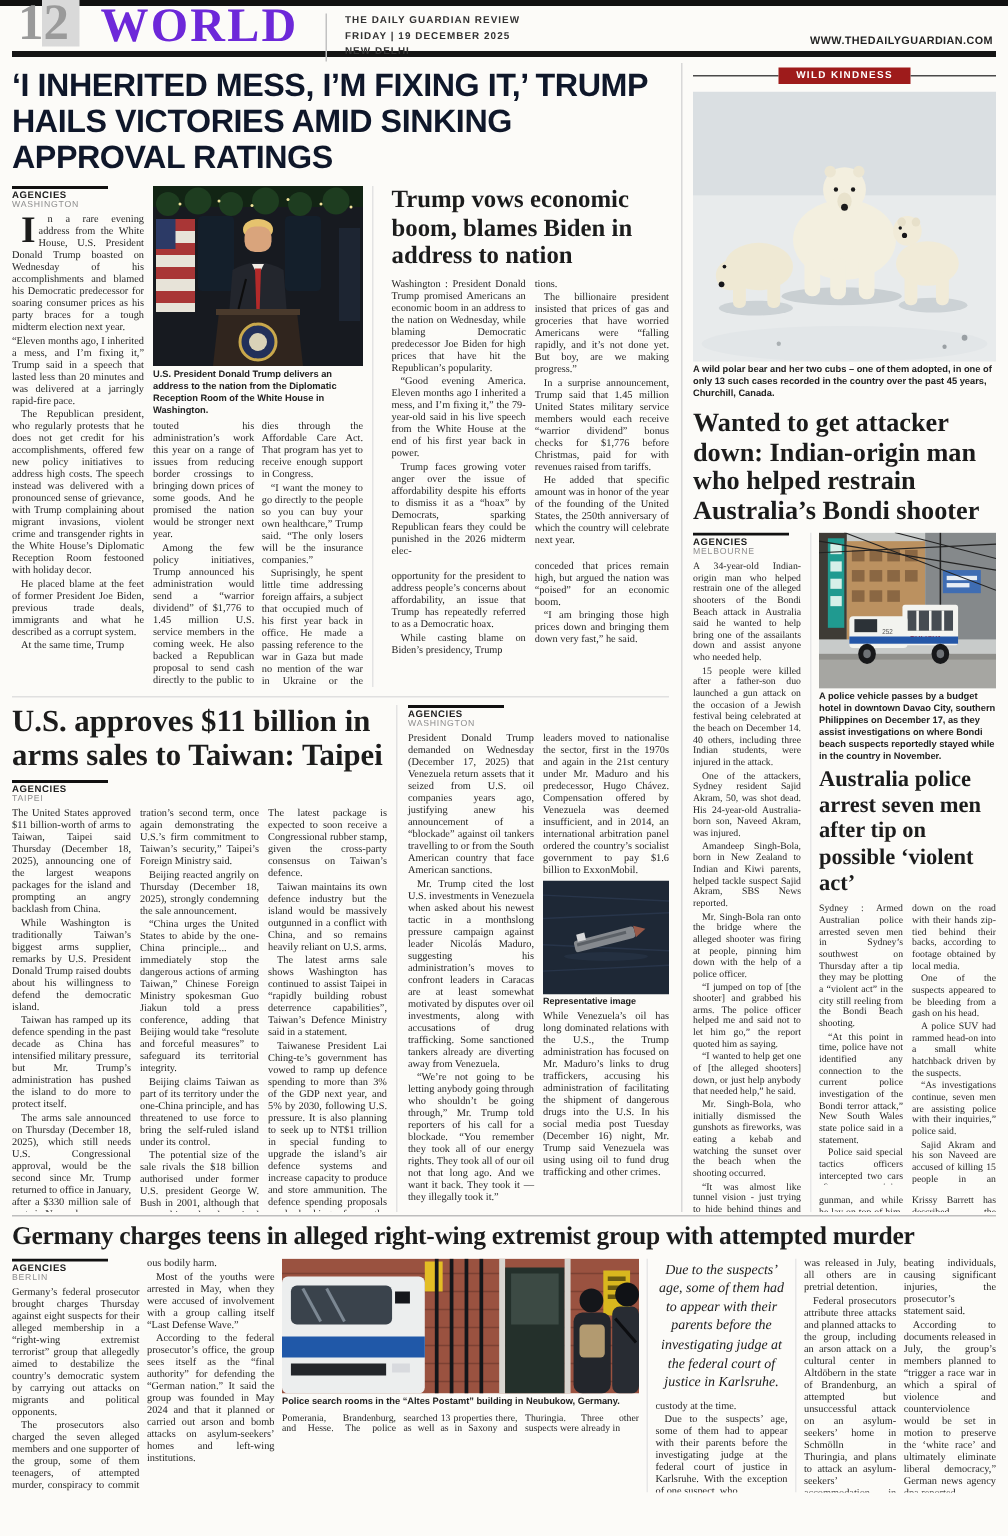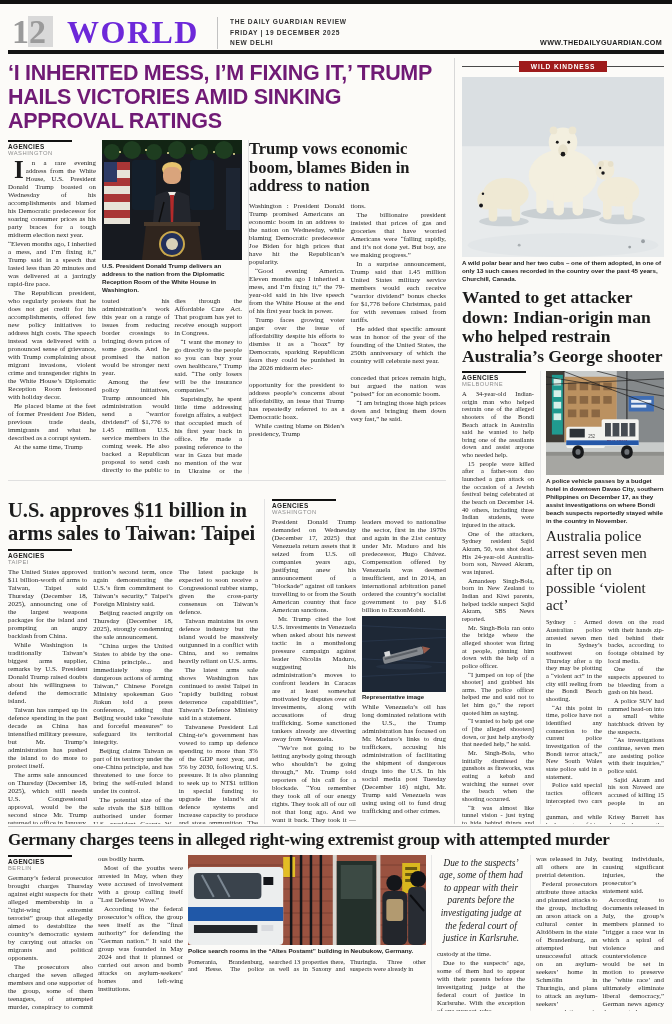--- a/index.html
+++ b/index.html
@@ -1,20 +1,20 @@
 <!DOCTYPE html>
 <html><head>
 <meta charset="utf-8">
 <style>
   html,body{margin:0;padding:0;background:#e8e8e8;}
   .page{position:relative;width:672px;height:1024px;margin:0 auto;background:#fcfbf8;
         font-family:"Liberation Serif",serif;color:#1c1c1c;overflow:hidden;}
   .topbar{height:4px;background:#111;}
   
-  .masthead{display:flex;align-items:flex-end;padding:5px 10px 3px;height:46px;position:relative;box-sizing:border-box;}
+  .masthead{display:flex;align-items:flex-end;padding:5px 10px 3px;height:30px;position:relative;box-sizing:border-box;}
   .page-num{font-size:34px;font-weight:700;color:#9a9a9a;line-height:.85;
             background:linear-gradient(90deg,transparent 42%,#d9d9d9 42%);padding:2px 7px 0 2px;}
   .section-title{font-size:32px;font-weight:700;letter-spacing:1.5px;line-height:.9;margin-left:14px;color:#6d28d9;}
   .issue-info{margin-left:18px;padding-left:12px;border-left:1px solid #c2c2c2;align-self:center;margin-top:10px;
               font-family:"Liberation Sans",sans-serif;font-size:6.6px;font-weight:700;letter-spacing:.7px;color:#333;line-height:1.65;}
   .website{position:absolute;right:10px;bottom:3px;font-family:"Liberation Sans",sans-serif;font-size:7.2px;font-weight:700;color:#222;letter-spacing:.3px;margin-left:12px;}
   .thick-rule{height:4px;background:#151515;margin:0 8px;}
   
   .byline{font-family:"Liberation Sans",sans-serif;border-top:2px solid #111;width:64px;padding-top:1px;margin:0 0 3px;}
   .byline .agency{font-size:6.4px;font-weight:800;letter-spacing:.4px;display:block;}
@@ -23,50 +23,50 @@
   .body-text p:first-child{text-indent:0;}
   .photo-caption{font-family:"Liberation Sans",sans-serif;font-size:6.2px;font-weight:700;line-height:1.28;margin:2px 0 3px;color:#222;}
   .dropcap{float:left;font-size:25px;line-height:20px;font-weight:700;padding:1px 2px 0 0;}
   svg{display:block;}
   
   .content{display:flex;gap:8px;padding:4px 8px 0;height:770px;overflow:hidden;box-sizing:border-box;}
   .left-zone{width:438px;flex:none;}
   .right-zone{flex:1;min-width:0;border-left:1px solid #d8d8d8;padding-left:7px;overflow:hidden;}
   
   .main-headline{font-family:"Liberation Sans",sans-serif;font-size:21.5px;line-height:1.12;font-weight:800;
-                 letter-spacing:-.3px;margin:3px 0 7px;color:#701a75;}
+                 letter-spacing:-.3px;margin:3px 0 7px;color:#0f172a;}
   .main-row{display:flex;gap:6px;height:334px;overflow:hidden;}
   .m-col1{width:88px;flex:none;}
   .m-mid{width:140px;flex:none;}
   .m-mid-cols{display:flex;gap:5px;height:178px;overflow:hidden;}
   .m-mid-cols>div{flex:1;min-width:0;}
-  .vows{flex:1;min-width:0;border-left:1px solid #e3e3e3;padding-left:0;overflow:hidden;}
+  .vows{flex:1;min-width:0;border-left:1px solid #e3e3e3;padding-left:12px;overflow:hidden;}
   .vows h2{font-size:16.5px;line-height:1.12;font-weight:700;margin:0 0 6px;}
   .cols2{display:flex;gap:6px;}
   .cols2>div{flex:1;min-width:0;}
   .cont-gap{margin-top:9px;}
   
-  .row-b{display:flex;gap:7px;margin-top:6px;border-top:1px solid #e0e0e0;padding-top:18px;height:372px;overflow:hidden;}
+  .row-b{display:flex;gap:7px;margin-top:6px;border-top:1px solid #e0e0e0;padding-top:5px;height:372px;overflow:hidden;}
   .taiwan{width:250px;flex:none;border-right:1px solid #e3e3e3;padding-right:6px;}
   .taiwan h2{font-size:20.5px;line-height:1.1;font-weight:700;margin:0 0 5px;}
   .cols3{display:flex;gap:6px;}
   .cols3>div{flex:1;min-width:0;}
   .venezuela{flex:1;min-width:0;}
   .venezuela h2{font-size:15.2px;line-height:1.16;font-weight:700;margin:0 0 5px;}
   .rep-caption{font-family:"Liberation Sans",sans-serif;font-size:6px;font-weight:700;margin:2px 0 3px;}
   
   .badge-row{display:flex;align-items:center;margin:3px 0 5px;}
   .badge-row .line{flex:1;height:1px;background:#4a4a4a;}
   .badge{background:#9e1b1b;color:#fff;font-family:"Liberation Sans",sans-serif;font-size:6.6px;font-weight:800;
          letter-spacing:.9px;padding:2px 12px;}
   .bondi-headline{font-size:17.5px;line-height:1.13;font-weight:700;margin:5px 0 4px;}
   .bondi-row{display:flex;gap:6px;height:470px;overflow:hidden;}
   .b-col1{width:72px;flex:none;}
   .b-sub{flex:1;min-width:0;border-left:1px solid #e7e7e7;padding-left:5px;}
-  .aus-headline{font-size:15px;line-height:1.16;font-weight:400;margin:3px 0 4px;}
+  .aus-headline{font-size:15px;line-height:1.16;font-weight:700;margin:3px 0 4px;}
   .right-zone .body-text p{font-size:6.5px;line-height:1.18;}
   .aus-cols{height:188px;overflow:hidden;}
   .cont-cols{margin-top:7px;height:118px;overflow:hidden;}
   
   .germany{border-top:1px solid #bdbdbd;margin:2px 8px 0;padding-top:3px;}
   .germany h2{font-size:17px;line-height:1.05;font-weight:700;margin:1px 0 6px;letter-spacing:-.2px;}
   .g-row{display:flex;gap:5px;height:156px;overflow:hidden;}
   .g-row>div{min-width:0;}
   .g-col1,.g-col2{width:85px;flex:none;}
   .g-photo{width:238px;flex:none;}
@@ -313,21 +313,21 @@
         <circle cx="146" cy="88" r="3" fill="#e7e0ca"></circle>
           <circle cx="156" cy="88" r="3" fill="#e7e0ca"></circle>
         <circle cx="148" cy="97" r="1.8" fill="#17171a"></circle>
           <circle cx="145" cy="92" r="1.2" fill="#17171a"></circle>
         <circle cx="190" cy="166" r="2" fill="#9aa0a4"></circle>
           <circle cx="176" cy="172" r="1.5" fill="#9aa0a4"></circle>
           <circle cx="60" cy="170" r="1.5" fill="#aab0b3"></circle>
       </svg>
       <div class="photo-caption">A wild polar bear and her two cubs – one of them adopted, in one of only 13 such cases recorded in the country over the past 45 years, Churchill, Canada.</div>
 
-      <h2 class="bondi-headline">Wanted to get attacker down: Indian-origin man who helped restrain Australia’s George shooter</h2>
+      <h2 class="bondi-headline">Wanted to get attacker down: Indian-origin man who helped restrain Australia’s Bondi shooter</h2>
 
       <div class="bondi-row">
         <div class="b-col1 body-text">
           <div class="byline">
             <span class="agency">AGENCIES</span>
             <span class="loc">MELBOURNE</span>
           </div>
           <div>
               <p>A 34-year-old Indian-origin man who helped restrain one of the alleged shooters of the Bondi Beach attack in Australia said he wanted to help bring one of the assailants down and assist anyone who needed help.</p>
               <p>15 people were killed after a father-son duo launched a gun attack on the occasion of a Jewish festival being celebrated at the beach on December 14. 40 others, including three Indian students, were injured in the attack.</p>

